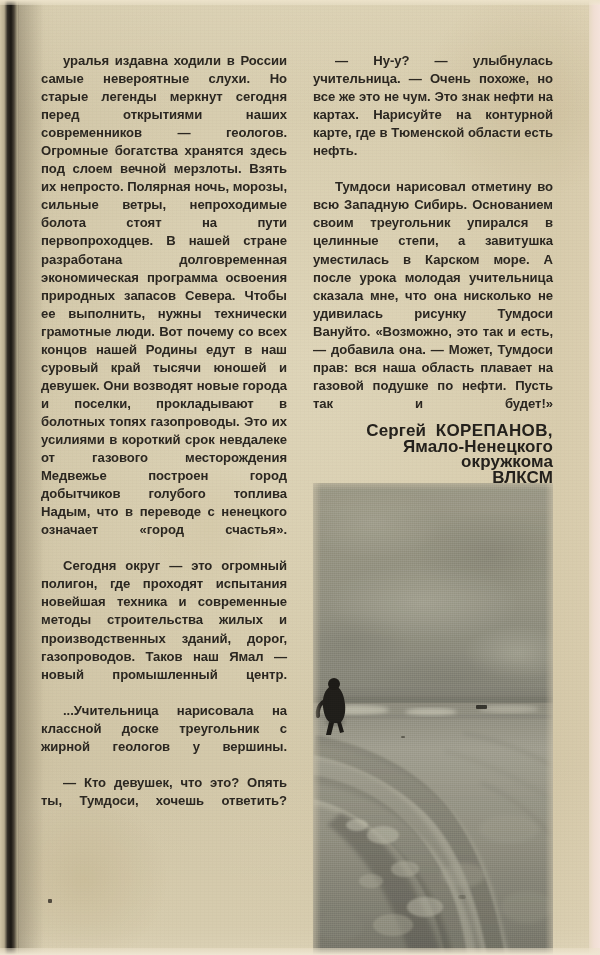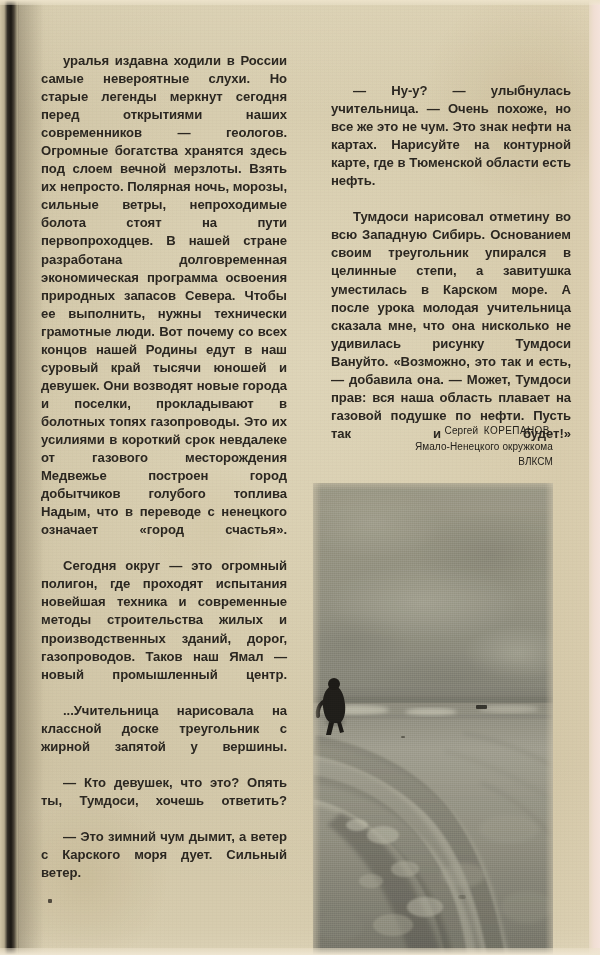--- a/index.html
+++ b/index.html
@@ -127,24 +127,23 @@
     text-justify: inter-word;
     letter-spacing: -0.05px;
     -webkit-font-smoothing: none;
   }
   .col-left {
     left: 41px;
     top: 52px;
     width: 246px;
   }
   .col-right {
-    left: 331px;
+    left: 313px;
     top: 52px;
     width: 240px;
-    margin-top: 30px;
   }
 
   .col p {
     margin: 0;
     text-indent: 22px;
   }
   
   .col p:after {
     content: "";
     display: inline-block;
@@ -152,22 +151,22 @@
   }
 
   
   .byline {
     position: absolute;
     left: 313px;
     top: 423px;
     width: 240px;
     text-align: right;
     font-family: "Liberation Sans", sans-serif;
-    font-weight: normal;
-    font-size: 10px;
+    font-weight: bold;
+    font-size: 17px;
     line-height: 15.6px;
     color: #24211c;
     letter-spacing: 0.1px;
   }
   .byline .l1 .surname { letter-spacing: 0.4px; }
 
   
   .photo {
     position: absolute;
     left: 313px;
@@ -231,23 +230,22 @@
   <div class="paper-warm-right"></div>
   <div class="paper-vert"></div>
   <div class="paper-blotch"></div>
   <div class="paper-grain"></div>
 
   <div class="content">
 
     <div class="col col-left">
       <p>уралья издавна ходили в России самые невероятные слухи. Но старые легенды меркнут сегодня перед открытиями наших современников — геологов. Огромные богатства хранятся здесь под слоем вечной мерзлоты. Взять их непросто. Полярная ночь, морозы, сильные ветры, непроходимые болота стоят на пути первопроходцев. В нашей стране разработана долговременная экономическая программа освоения природных запасов Севера. Чтобы ее выполнить, нужны технически грамотные люди. Вот почему со всех концов нашей Родины едут в наш суровый край тысячи юношей и девушек. Они возводят новые города и поселки, прокладывают в болотных топях газопроводы. Это их усилиями в короткий срок невдалеке от газового месторождения Медвежье построен город добытчиков голубого топлива Надым, что в переводе с ненецкого означает «город счастья».</p>
       <p>Сегодня округ — это огромный полигон, где проходят испытания новейшая техника и современные методы строительства жилых и производственных зданий, дорог, газопроводов. Таков наш Ямал — новый промышленный центр.</p>
-      <p>...Учительница нарисовала на классной доске треугольник с жирной запятой у вершины.</p>
+      <p>...Учительница нарисовала на классной доске треугольник с жирной геологов у вершины.</p>
       <p>— Кто девушек, что это? Опять ты, Тумдоси, хочешь ответить?</p>
-      <p>— Это зимний чум дымит, а ветер с Карского моря дует. Сильный ветер.</p>
     </div>
 
     <div class="col col-right">
       <p>— Ну-у? — улыбнулась учительница. — Очень похоже, но все же это не чум. Это знак нефти на картах. Нарисуйте на контурной карте, где в Тюменской области есть нефть.</p>
       <p>Тумдоси нарисовал отметину во всю Западную Сибирь. Основанием своим треугольник упирался в целинные степи, а завитушка уместилась в Карском море. А после урока молодая учительница сказала мне, что она нисколько не удивилась рисунку Тумдоси Вануйто. «Возможно, это так и есть, — добавила она. — Может, Тумдоси прав: вся наша область плавает на газовой подушке по нефти. Пусть так и будет!»</p>
     </div>
 
     <div class="byline">
       <div class="l1">
         <span>Сергей</span>&nbsp;&nbsp;<span class="surname">КОРЕПАНОВ,</span>

